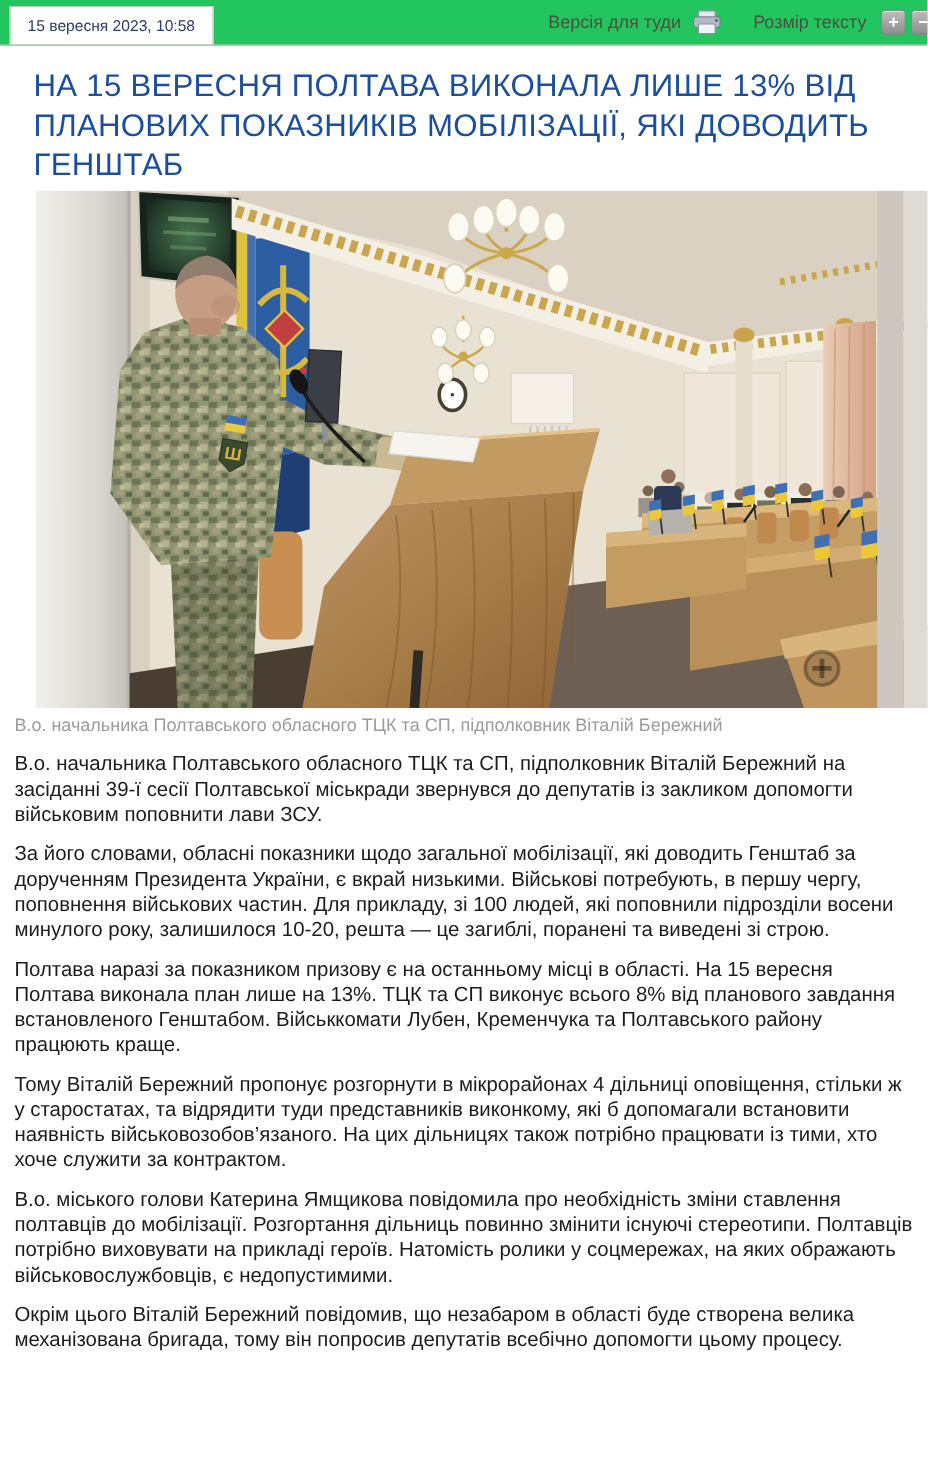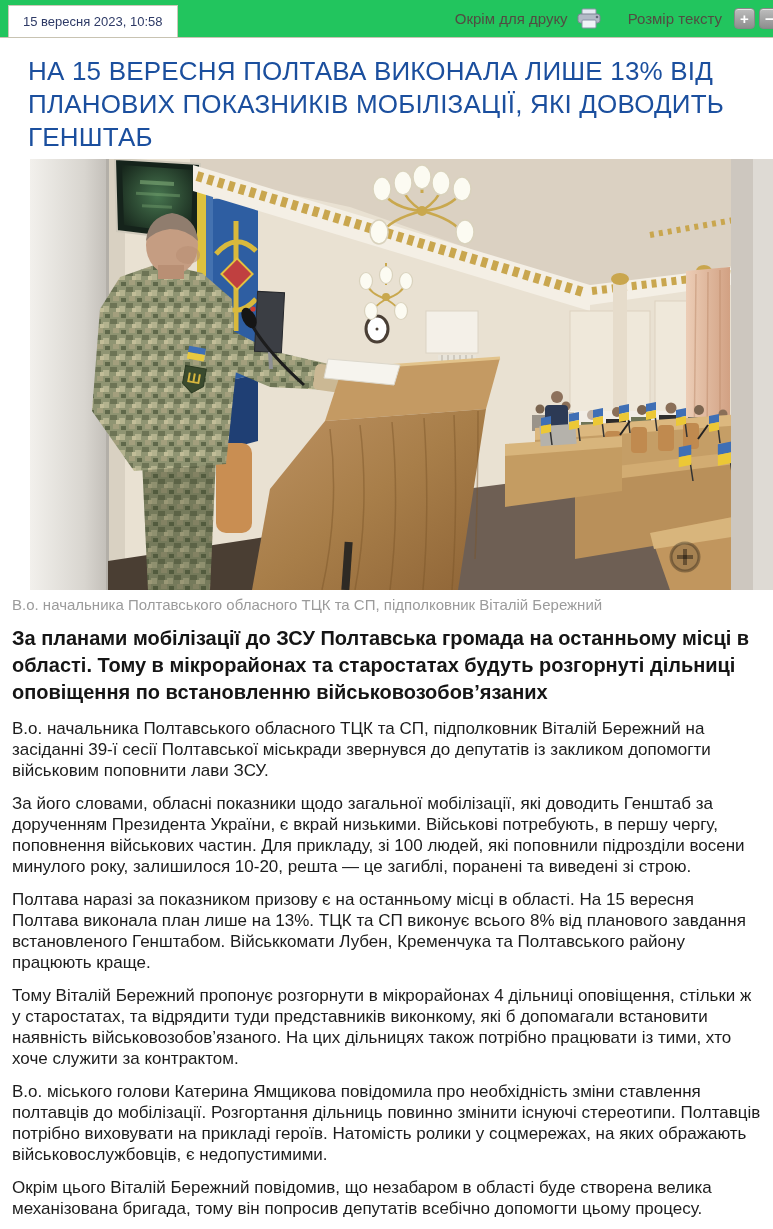--- a/index.html
+++ b/index.html
@@ -29,21 +29,21 @@
   p.body-p{margin:12px 10px 0 12px;font-size:17px;line-height:21px;color:#1c1c1c;}
 </style>
 </head>
 <body>
 
 <div class="page">
 
   <header class="topbar">
     <div class="date-box">15 вересня 2023, 10:58</div>
     <div class="topbar-right">
-      <span class="tb-print-label">Окрім для друку</span>
+      <span class="tb-print-label">Версія для туди</span>
       <svg class="printer" width="26" height="22" viewBox="0 0 26 22">
         <rect x="6" y="1" width="14" height="6" rx="1" fill="#e3e9f0" stroke="#8a93a6"></rect>
         <rect x="2" y="6" width="22" height="9" rx="2.5" fill="#b2bac6" stroke="#7d8594"></rect>
         <rect x="6" y="12" width="14" height="8" rx="1" fill="#f0f3f7" stroke="#8a93a6"></rect>
         <circle cx="21" cy="9" r="1.3" fill="#5f6775"></circle>
       </svg>
       <span class="tb-size-label">Розмір тексту</span>
       <button class="size-btn">+</button>
       <button class="size-btn">−</button>
     </div>
@@ -310,21 +310,20 @@
       <g>
         <circle cx="655" cy="398" r="14" fill="rgba(45,38,30,0.18)" stroke="rgba(0,0,0,0.3)" stroke-width="3"></circle>
         <line x1="647" y1="398" x2="663" y2="398" stroke="rgba(0,0,0,0.38)" stroke-width="4"></line>
         <line x1="655" y1="390" x2="655" y2="406" stroke="rgba(0,0,0,0.38)" stroke-width="4"></line>
       </g>
     </svg>
   </figure>
 
   <div class="caption">В.о. начальника Полтавського обласного ТЦК та СП, підполковник Віталій Бережний</div>
 
-  <p class="lead">За планами мобілізації до ЗСУ Полтавська громада на останньому місці в області. Тому в мікрорайонах та старостатах будуть розгорнуті дільниці оповіщення по встановленню військовозобов’язаних</p>
 
   <p class="body-p">В.о. начальника Полтавського обласного ТЦК та СП, підполковник Віталій Бережний на засіданні 39-ї сесії Полтавської міськради звернувся до депутатів із закликом допомогти військовим поповнити лави ЗСУ.</p>
   <p class="body-p">За його словами, обласні показники щодо загальної мобілізації, які доводить Генштаб за дорученням Президента України, є вкрай низькими. Військові потребують, в першу чергу, поповнення військових частин. Для прикладу, зі 100 людей, які поповнили підрозділи восени минулого року, залишилося 10-20, решта — це загиблі, поранені та виведені зі строю.</p>
   <p class="body-p">Полтава наразі за показником призову є на останньому місці в області. На 15 вересня Полтава виконала план лише на 13%. ТЦК та СП виконує всього 8% від планового завдання встановленого Генштабом. Військкомати Лубен, Кременчука та Полтавського району працюють краще.</p>
   <p class="body-p">Тому Віталій Бережний пропонує розгорнути в мікрорайонах 4 дільниці оповіщення, стільки ж у старостатах, та відрядити туди представників виконкому, які б допомагали встановити наявність військовозобов’язаного. На цих дільницях також потрібно працювати із тими, хто хоче служити за контрактом.</p>
   <p class="body-p">В.о. міського голови Катерина Ямщикова повідомила про необхідність зміни ставлення полтавців до мобілізації. Розгортання дільниць повинно змінити існуючі стереотипи. Полтавців потрібно виховувати на прикладі героїв. Натомість ролики у соцмережах, на яких ображають військовослужбовців, є недопустимими.</p>
   <p class="body-p">Окрім цього Віталій Бережний повідомив, що незабаром в області буде створена велика механізована бригада, тому він попросив депутатів всебічно допомогти цьому процесу.</p>
 
 </div>
 

